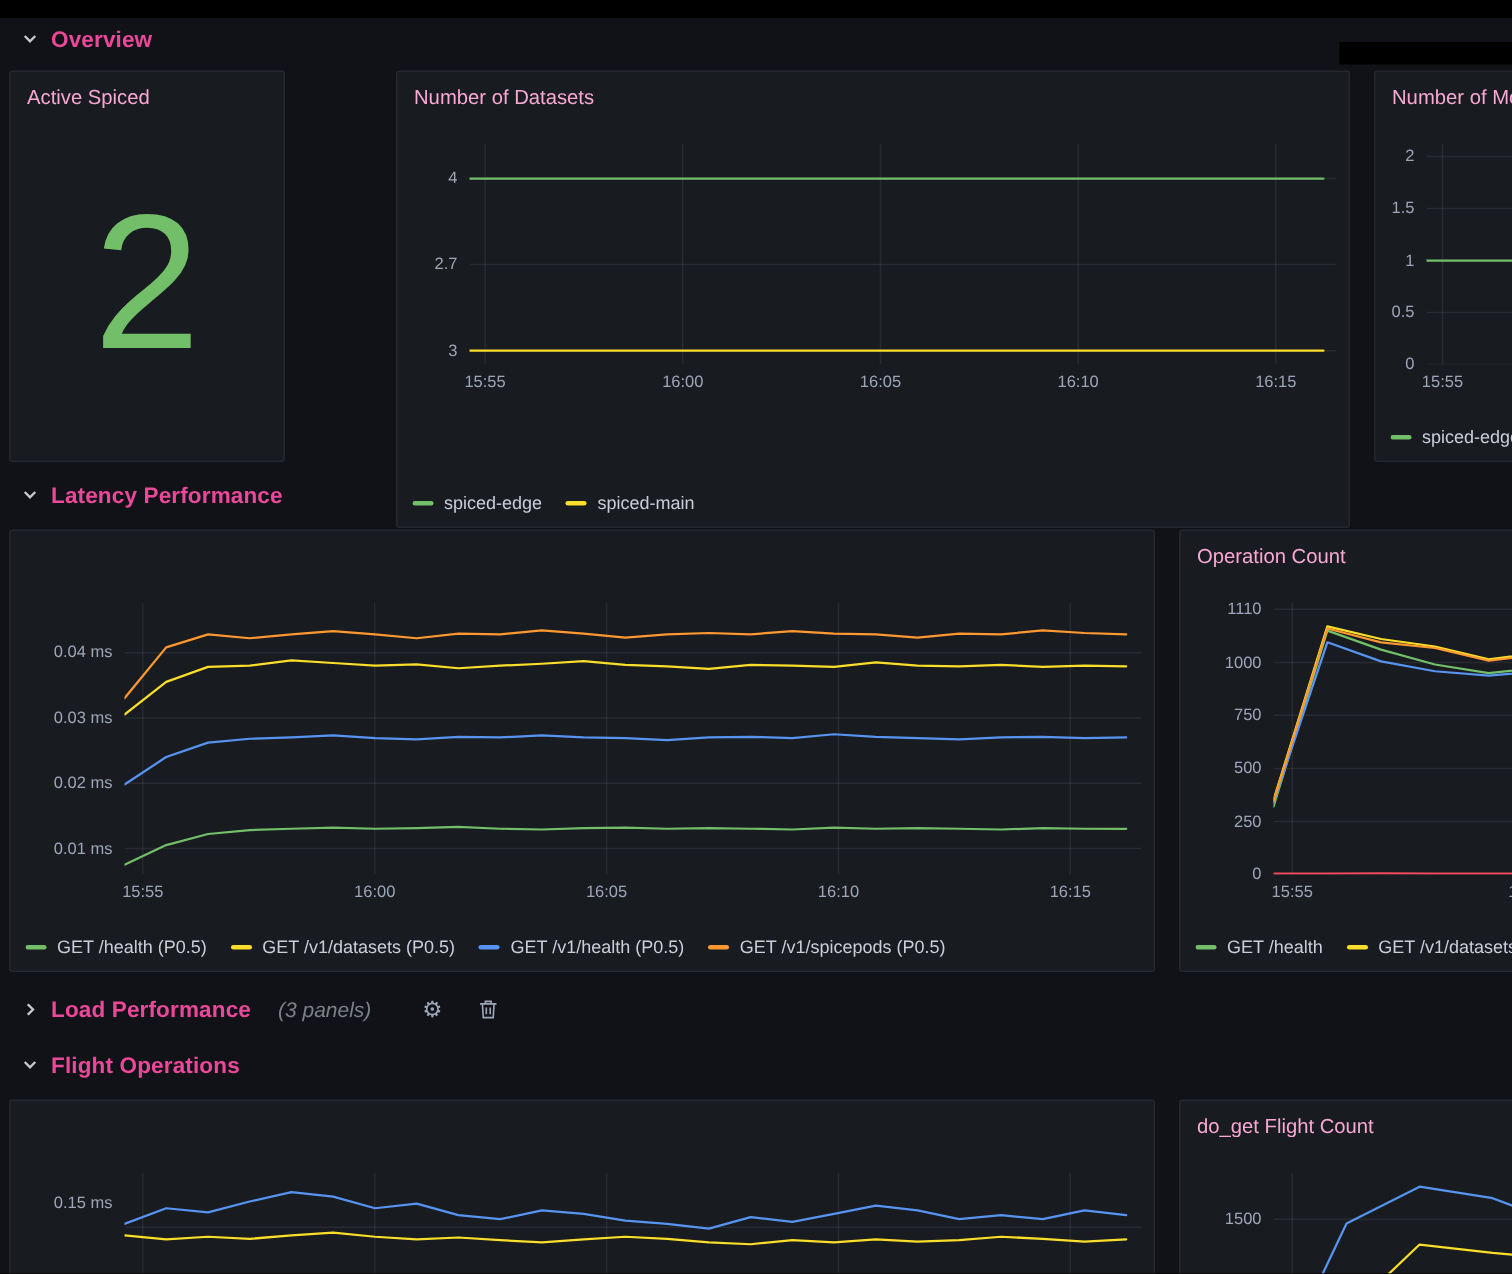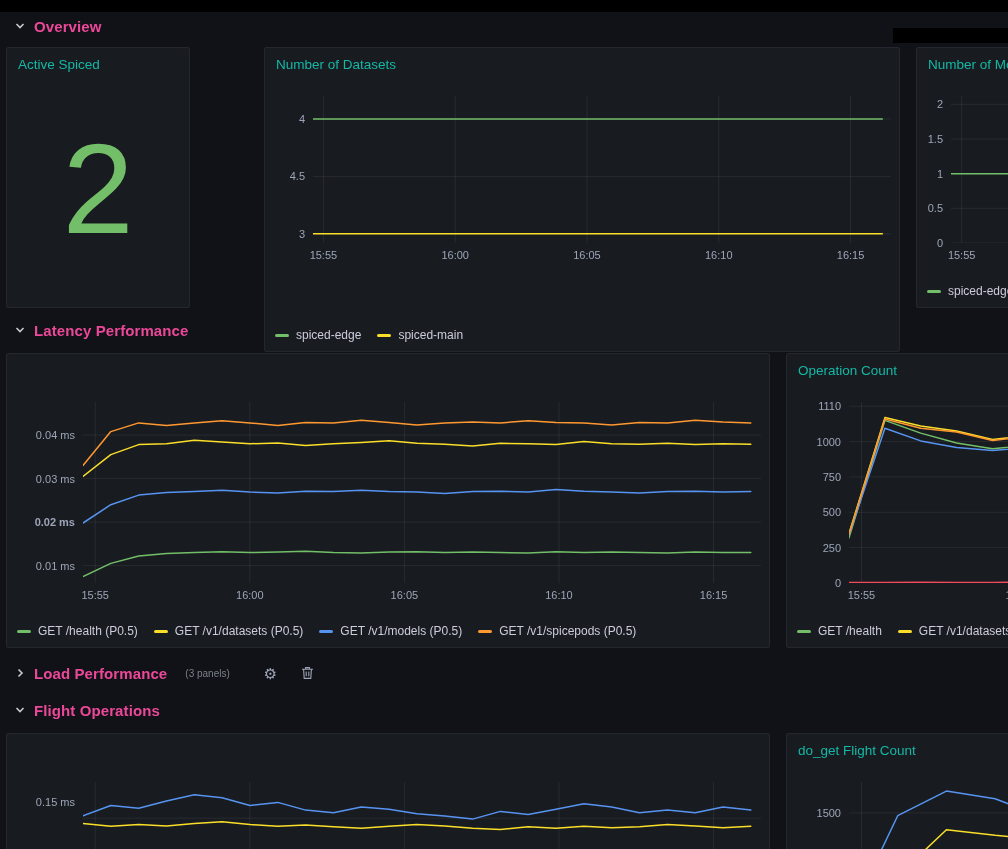--- a/index.html
+++ b/index.html
@@ -4,27 +4,27 @@
 <style>
   html,body{margin:0;padding:0;background:#000;}
   .screen{position:relative;width:1008px;height:849px;overflow:hidden;
     background:#111217;font-family:"Liberation Sans","DejaVu Sans",sans-serif;
     color:#d8d9da;-webkit-font-smoothing:antialiased;}
   .topbar{position:absolute;left:0;top:0;width:1008px;height:12px;background:#000;}
   .topbar-box{position:absolute;left:893px;top:28px;width:115px;height:15px;background:#000;}
 
   .section-header{position:absolute;left:14px;height:24px;display:flex;align-items:center;gap:8px;cursor:pointer;}
   .section-title{font-size:15px;font-weight:700;color:#ec4899;letter-spacing:.1px;}
-  .panel-count{font-size:10px;color:#7b8089;margin-left:10px;}
+  .panel-count{font-size:14px;font-style:italic;color:#7b8089;margin-left:10px;}
   .row-icon{margin-left:26px;display:flex;align-items:center;color:#9da5b8;}
   .row-icon.gear{font-size:15px;line-height:1;}
   .chev{display:block;}
 
   .panel{position:absolute;background:#181b1f;border:1px solid #25272e;border-radius:2px;box-sizing:border-box;}
-  .panel-title{padding:9px 11px 0 11px;font-size:13.5px;font-weight:500;color:#14b8a6;white-space:nowrap;overflow:hidden;}
+  .panel-title{padding:9px 11px 0 11px;font-size:13.5px;font-weight:500;color:#f9a8d4;white-space:nowrap;overflow:hidden;}
   .big-stat{position:absolute;left:0;right:0;top:34px;bottom:12px;display:flex;align-items:center;justify-content:center;
     font-size:128px;font-weight:500;color:#73bf69;line-height:1;}
 
   .chart{position:absolute;left:8px;right:8px;top:48px;bottom:42px;}
   .tick{position:absolute;font-size:11px;color:#9da5b8;line-height:14px;}
   .tick.y{left:0;text-align:right;}
   .tick.x{width:44px;text-align:center;}
 
   .legend{position:absolute;left:10px;right:4px;bottom:7px;height:18px;display:flex;align-items:center;gap:16px;
     overflow:hidden;white-space:nowrap;}
@@ -59,21 +59,21 @@
           <line x1="0" y1="23.0" x2="578" y2="23.0" stroke="rgba(204,204,220,0.09)" stroke-width="1"></line>
           <line x1="10.4" y1="0" x2="10.4" y2="147" stroke="rgba(204,204,220,0.09)" stroke-width="1"></line>
           <line x1="142.2" y1="0" x2="142.2" y2="147" stroke="rgba(204,204,220,0.09)" stroke-width="1"></line>
           <line x1="274.0" y1="0" x2="274.0" y2="147" stroke="rgba(204,204,220,0.09)" stroke-width="1"></line>
           <line x1="405.8" y1="0" x2="405.8" y2="147" stroke="rgba(204,204,220,0.09)" stroke-width="1"></line>
           <line x1="537.5" y1="0" x2="537.5" y2="147" stroke="rgba(204,204,220,0.09)" stroke-width="1"></line>
           <polyline points="0.0,23.0 47.4,23.0 94.9,23.0 142.3,23.0 189.8,23.0 237.2,23.0 284.7,23.0 332.1,23.0 379.6,23.0 427.0,23.0 474.4,23.0 521.9,23.0 569.3,23.0" fill="none" stroke="#73bf69" stroke-width="1.5" stroke-linejoin="round" stroke-linecap="round"></polyline>
           <polyline points="0.0,137.8 47.4,137.8 94.9,137.8 142.3,137.8 189.8,137.8 237.2,137.8 284.7,137.8 332.1,137.8 379.6,137.8 427.0,137.8 474.4,137.8 521.9,137.8 569.3,137.8" fill="none" stroke="#fade2a" stroke-width="1.5" stroke-linejoin="round" stroke-linecap="round"></polyline>
         </svg>
         <div class="tick y" style="top: 130.812px; width: 32px;">3</div>
-        <div class="tick y" style="top: 73.3906px; width: 32px;">4.5</div>
+        <div class="tick y" style="top: 73.3906px; width: 32px;">2.7</div>
         <div class="tick y" style="top: 15.9688px; width: 32px;">4</div>
         <div class="tick x" style="left: 28.404px; top: 152px;">15:55</div>
         <div class="tick x" style="left: 160.188px; top: 152px;">16:00</div>
         <div class="tick x" style="left: 291.972px; top: 152px;">16:05</div>
         <div class="tick x" style="left: 423.756px; top: 152px;">16:10</div>
         <div class="tick x" style="left: 555.54px; top: 152px;">16:15</div>
       </div>
     <div class="legend">
         <div class="legend-item">
           <span class="dash" style="background: rgb(115, 191, 105);"></span>
@@ -135,41 +135,41 @@
           <line x1="166.8" y1="0" x2="166.8" y2="181" stroke="rgba(204,204,220,0.09)" stroke-width="1"></line>
           <line x1="321.4" y1="0" x2="321.4" y2="181" stroke="rgba(204,204,220,0.09)" stroke-width="1"></line>
           <line x1="476.0" y1="0" x2="476.0" y2="181" stroke="rgba(204,204,220,0.09)" stroke-width="1"></line>
           <line x1="630.5" y1="0" x2="630.5" y2="181" stroke="rgba(204,204,220,0.09)" stroke-width="1"></line>
           <polyline points="0.0,174.5 27.8,161.4 55.7,154.0 83.5,151.4 111.3,150.5 139.1,149.7 167.0,150.5 194.8,150.1 222.6,149.2 250.4,150.5 278.3,151.0 306.1,150.1 333.9,149.7 361.7,150.5 389.6,150.1 417.4,150.5 445.2,151.0 473.0,149.7 500.9,150.5 528.7,150.1 556.5,150.5 584.4,151.0 612.2,150.1 640.0,150.5 667.8,150.5" fill="none" stroke="#73bf69" stroke-width="1.5" stroke-linejoin="round" stroke-linecap="round"></polyline>
           <polyline points="0.0,74.4 27.8,52.6 55.7,42.6 83.5,41.8 111.3,38.3 139.1,40.0 167.0,41.8 194.8,40.9 222.6,43.5 250.4,41.8 278.3,40.5 306.1,38.7 333.9,41.3 361.7,42.2 389.6,43.9 417.4,41.3 445.2,41.8 473.0,42.6 500.9,39.6 528.7,41.8 556.5,42.2 584.4,41.3 612.2,42.6 640.0,41.8 667.8,42.2" fill="none" stroke="#fade2a" stroke-width="1.5" stroke-linejoin="round" stroke-linecap="round"></polyline>
           <polyline points="0.0,121.0 27.8,102.7 55.7,93.1 83.5,90.5 111.3,89.6 139.1,88.3 167.0,90.1 194.8,90.9 222.6,89.2 250.4,89.6 278.3,88.3 306.1,89.6 333.9,90.1 361.7,91.4 389.6,89.6 417.4,89.2 445.2,90.1 473.0,87.5 500.9,89.2 528.7,90.1 556.5,90.9 584.4,89.6 612.2,89.2 640.0,90.1 667.8,89.6" fill="none" stroke="#5794f2" stroke-width="1.5" stroke-linejoin="round" stroke-linecap="round"></polyline>
           <polyline points="0.0,63.5 27.8,29.6 55.7,20.9 83.5,23.5 111.3,20.9 139.1,18.7 167.0,20.9 194.8,23.5 222.6,20.4 250.4,20.9 278.3,18.3 306.1,20.4 333.9,23.1 361.7,20.9 389.6,20.0 417.4,20.9 445.2,18.7 473.0,20.4 500.9,20.9 528.7,23.1 556.5,20.4 584.4,20.9 612.2,18.3 640.0,20.0 667.8,20.9" fill="none" stroke="#ff9830" stroke-width="1.5" stroke-linejoin="round" stroke-linecap="round"></polyline>
         </svg>
         <div class="tick y" style="top: 156.596px; width: 60px;">0.01 ms</div>
-        <div class="tick y" style="top: 113.087px; width: 60px; font-weight: bold;">0.02 ms</div>
+        <div class="tick y" style="top: 113.087px; width: 60px;">0.02 ms</div>
         <div class="tick y" style="top: 69.5769px; width: 60px;">0.03 ms</div>
         <div class="tick y" style="top: 26.0673px; width: 60px;">0.04 ms</div>
         <div class="tick x" style="left: 58.204px; top: 186px;">15:55</div>
         <div class="tick x" style="left: 212.788px; top: 186px;">16:00</div>
         <div class="tick x" style="left: 367.372px; top: 186px;">16:05</div>
         <div class="tick x" style="left: 521.956px; top: 186px;">16:10</div>
         <div class="tick x" style="left: 676.54px; top: 186px;">16:15</div>
       </div>
     <div class="legend">
         <div class="legend-item">
           <span class="dash" style="background: rgb(115, 191, 105);"></span>
           <span>GET /health (P0.5)</span>
         </div>
         <div class="legend-item">
           <span class="dash" style="background: rgb(250, 222, 42);"></span>
           <span>GET /v1/datasets (P0.5)</span>
         </div>
         <div class="legend-item">
           <span class="dash" style="background: rgb(87, 148, 242);"></span>
-          <span>GET /v1/models (P0.5)</span>
+          <span>GET /v1/health (P0.5)</span>
         </div>
         <div class="legend-item">
           <span class="dash" style="background: rgb(255, 152, 48);"></span>
           <span>GET /v1/spicepods (P0.5)</span>
         </div>
       </div>
   </div>
 
   <div class="panel" style="left:786px;top:353px;width:764px;height:295px">
     <div class="panel-title">Operation Count</div>

